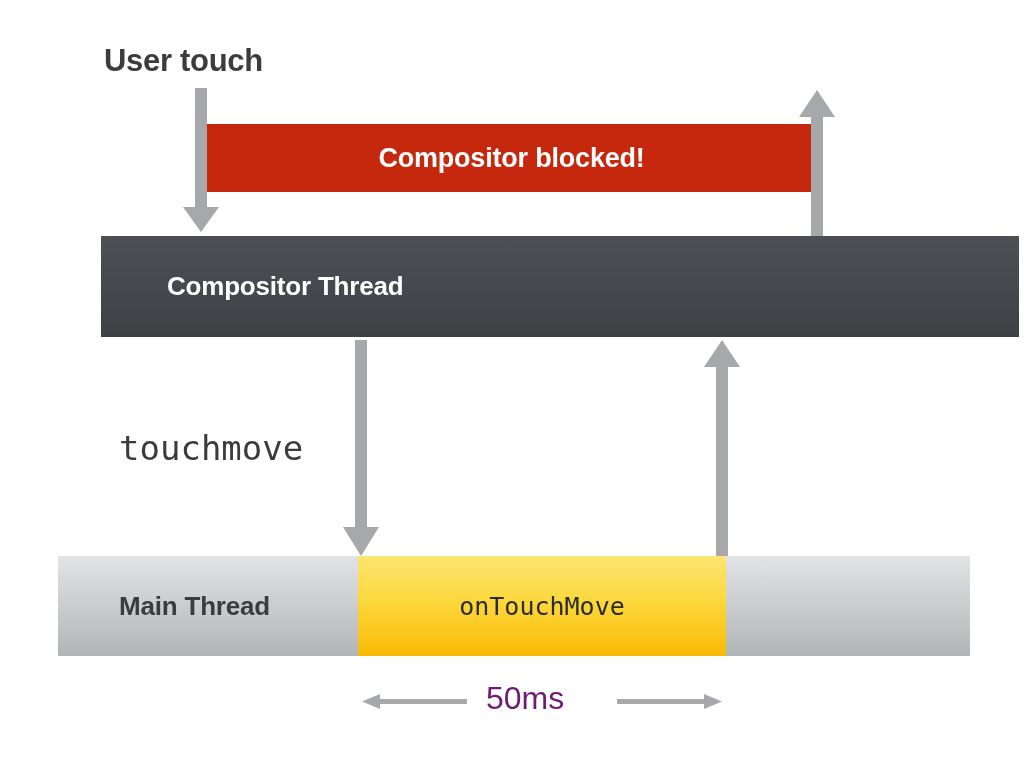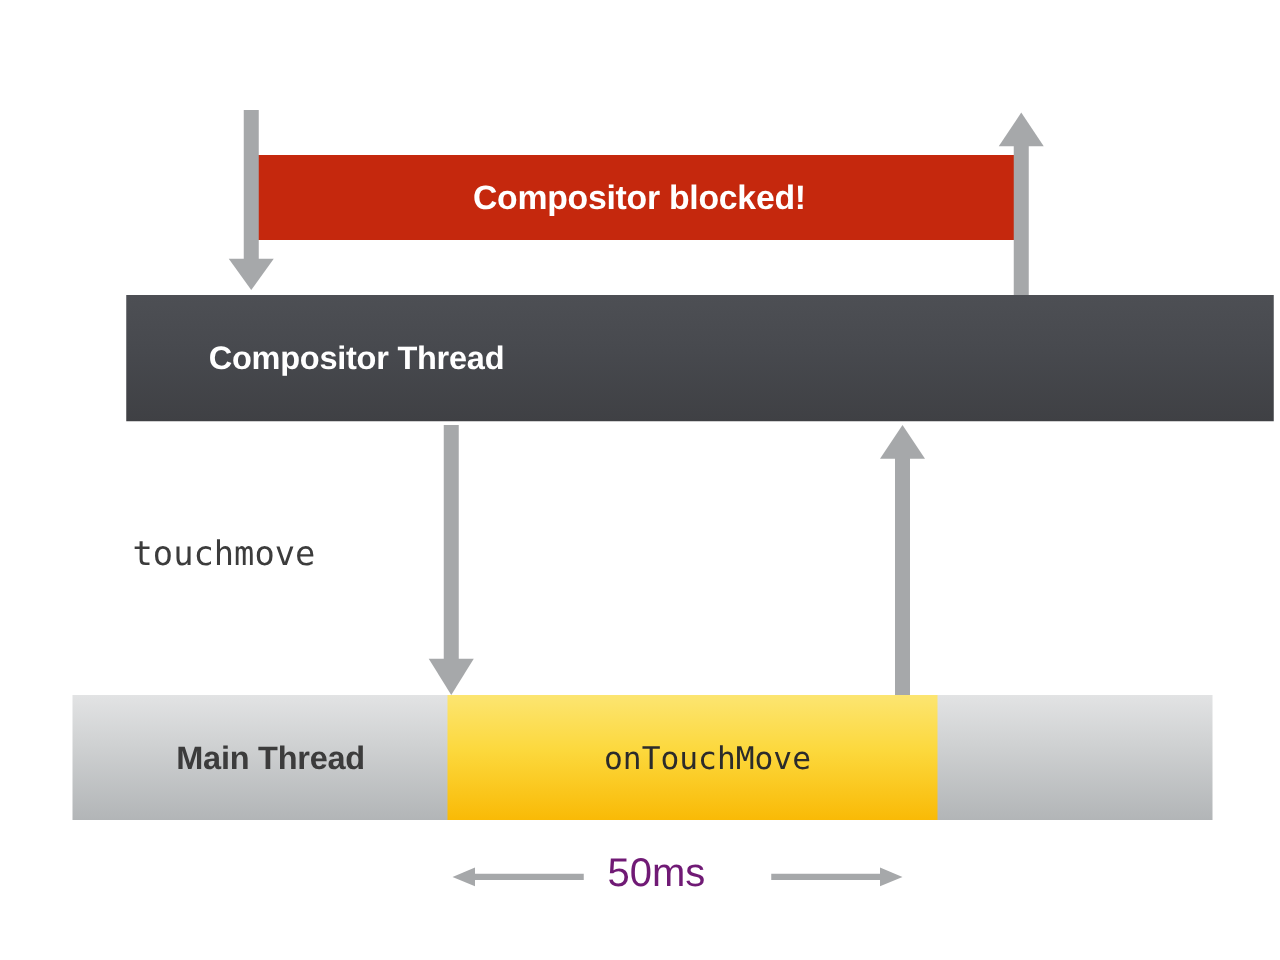--- a/index.html
+++ b/index.html
@@ -73,55 +73,54 @@
     letter-spacing: -0.2px;
   }
   #main-bar {
     left: 58px;
     top: 556px;
     width: 912px;
     height: 100px;
     background: linear-gradient(to bottom, #e2e3e4 0%, #cfd1d2 40%, #b2b5b7 100%);
   }
   #main-bar-label {
-    margin-left: 83px;
+    margin-left: 61px;
     color: #3c3c3c;
     font-family: "Liberation Sans", sans-serif;
     font-weight: bold;
     font-size: 26px;
     letter-spacing: -0.2px;
   }
 
   
   #task-block {
     position: absolute;
     left: 358px;
     top: 556px;
     width: 368px;
     height: 100px;
     background: linear-gradient(to bottom, #fce571 0%, #fcd83c 45%, #f9ba06 100%);
     display: flex;
     align-items: center;
     justify-content: center;
-    padding-left: 24px;
   }
   #task-block-label {
     color: #2b2b2b;
     font-family: "DejaVu Sans Mono", "Liberation Mono", monospace;
     font-size: 25px;
     letter-spacing: 0px;
   }
 
   
   #touchmove-label {
     position: absolute;
-    left: 106px;
+    left: 119px;
     top: 428px;
     font-family: "DejaVu Sans Mono", "Liberation Mono", monospace;
-    font-size: 27px;
+    font-size: 34px;
     color: #3c3c3c;
     white-space: nowrap;
   }
 
   
   #duration-label {
     position: absolute;
     left: 486px;
     top: 680px;
     font-family: "Liberation Sans", sans-serif;
@@ -138,20 +137,21 @@
     width: 1024px;
     height: 768px;
     pointer-events: none;
   }
 </style>
 </head>
 <body>
 
 <div id="canvas">
 
+  <div class="toplabel" id="label-user-touch">User touch</div>
 
 
   <div id="blocked-bar">
     <span id="blocked-bar-label">Compositor blocked!</span>
   </div>
 
   <div class="thread-bar" id="compositor-bar">
     <span id="compositor-bar-label">Compositor Thread</span>
   </div>
 

